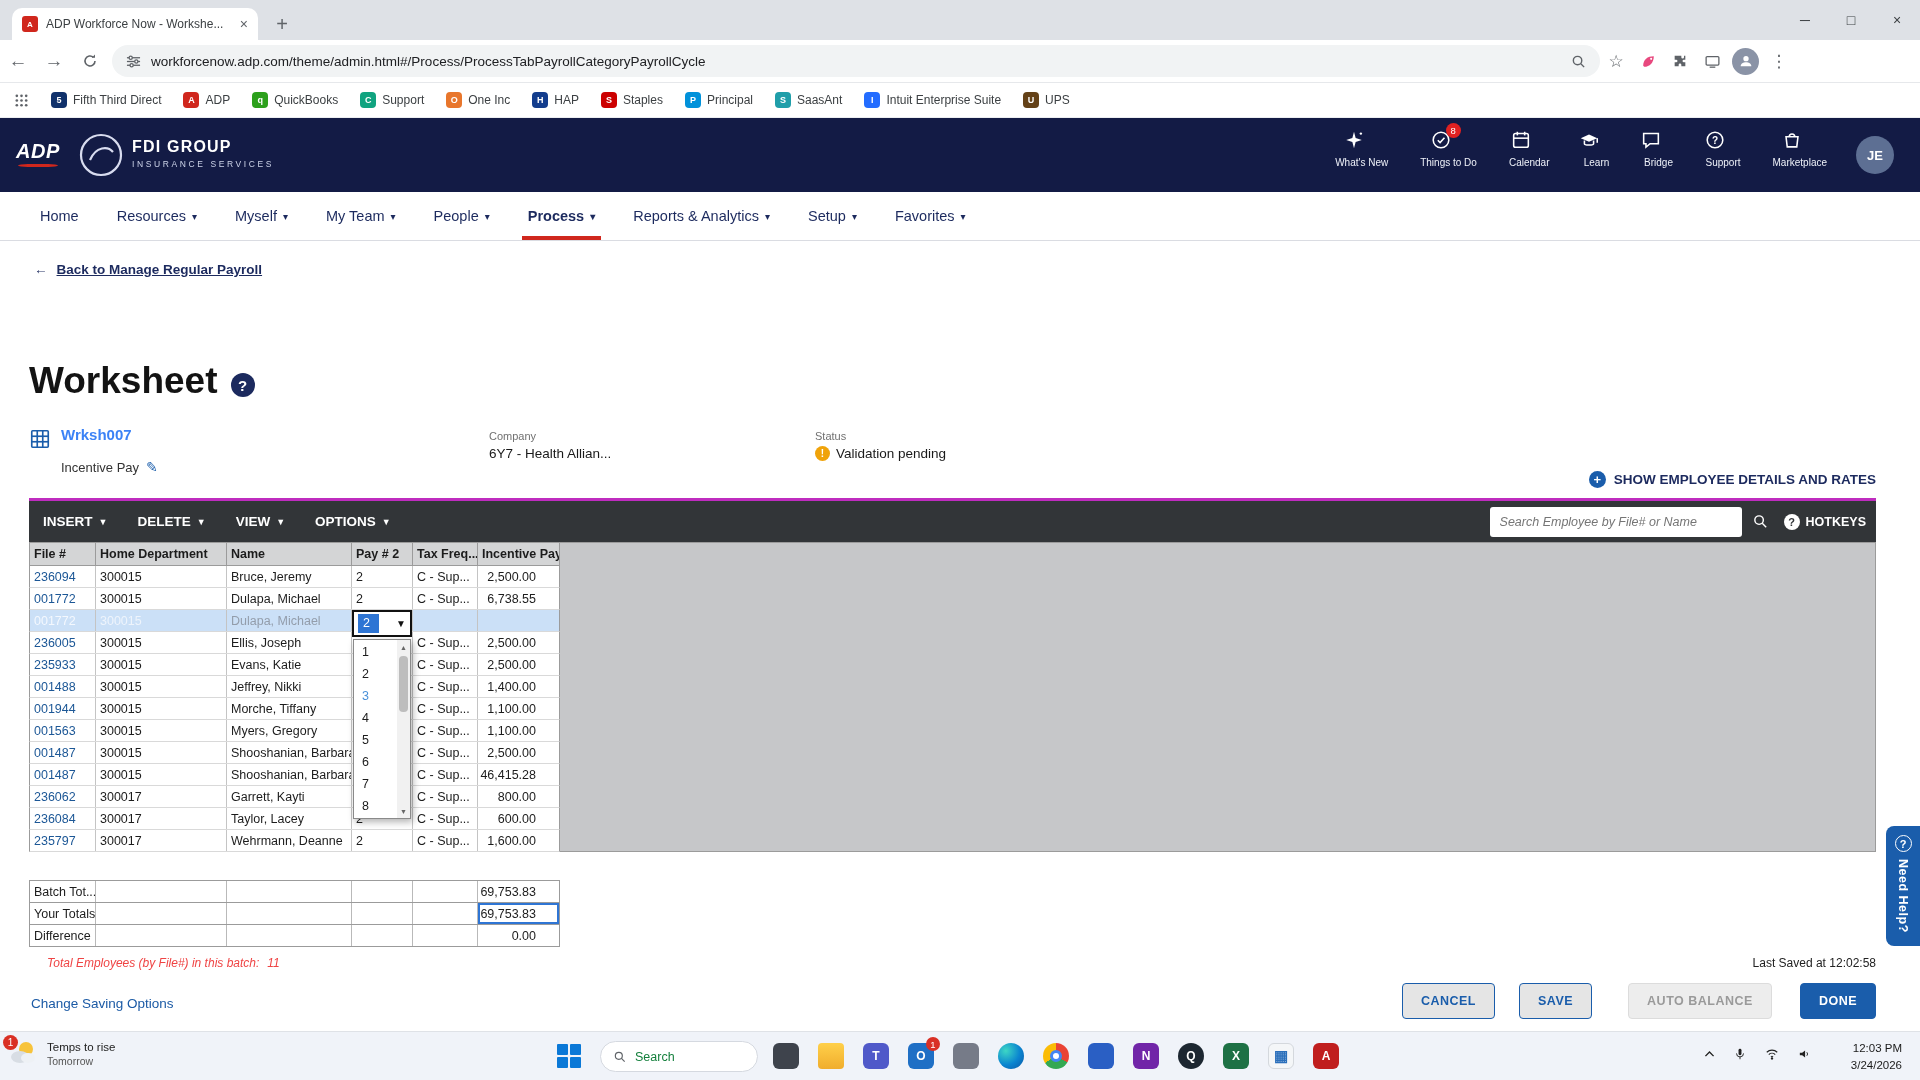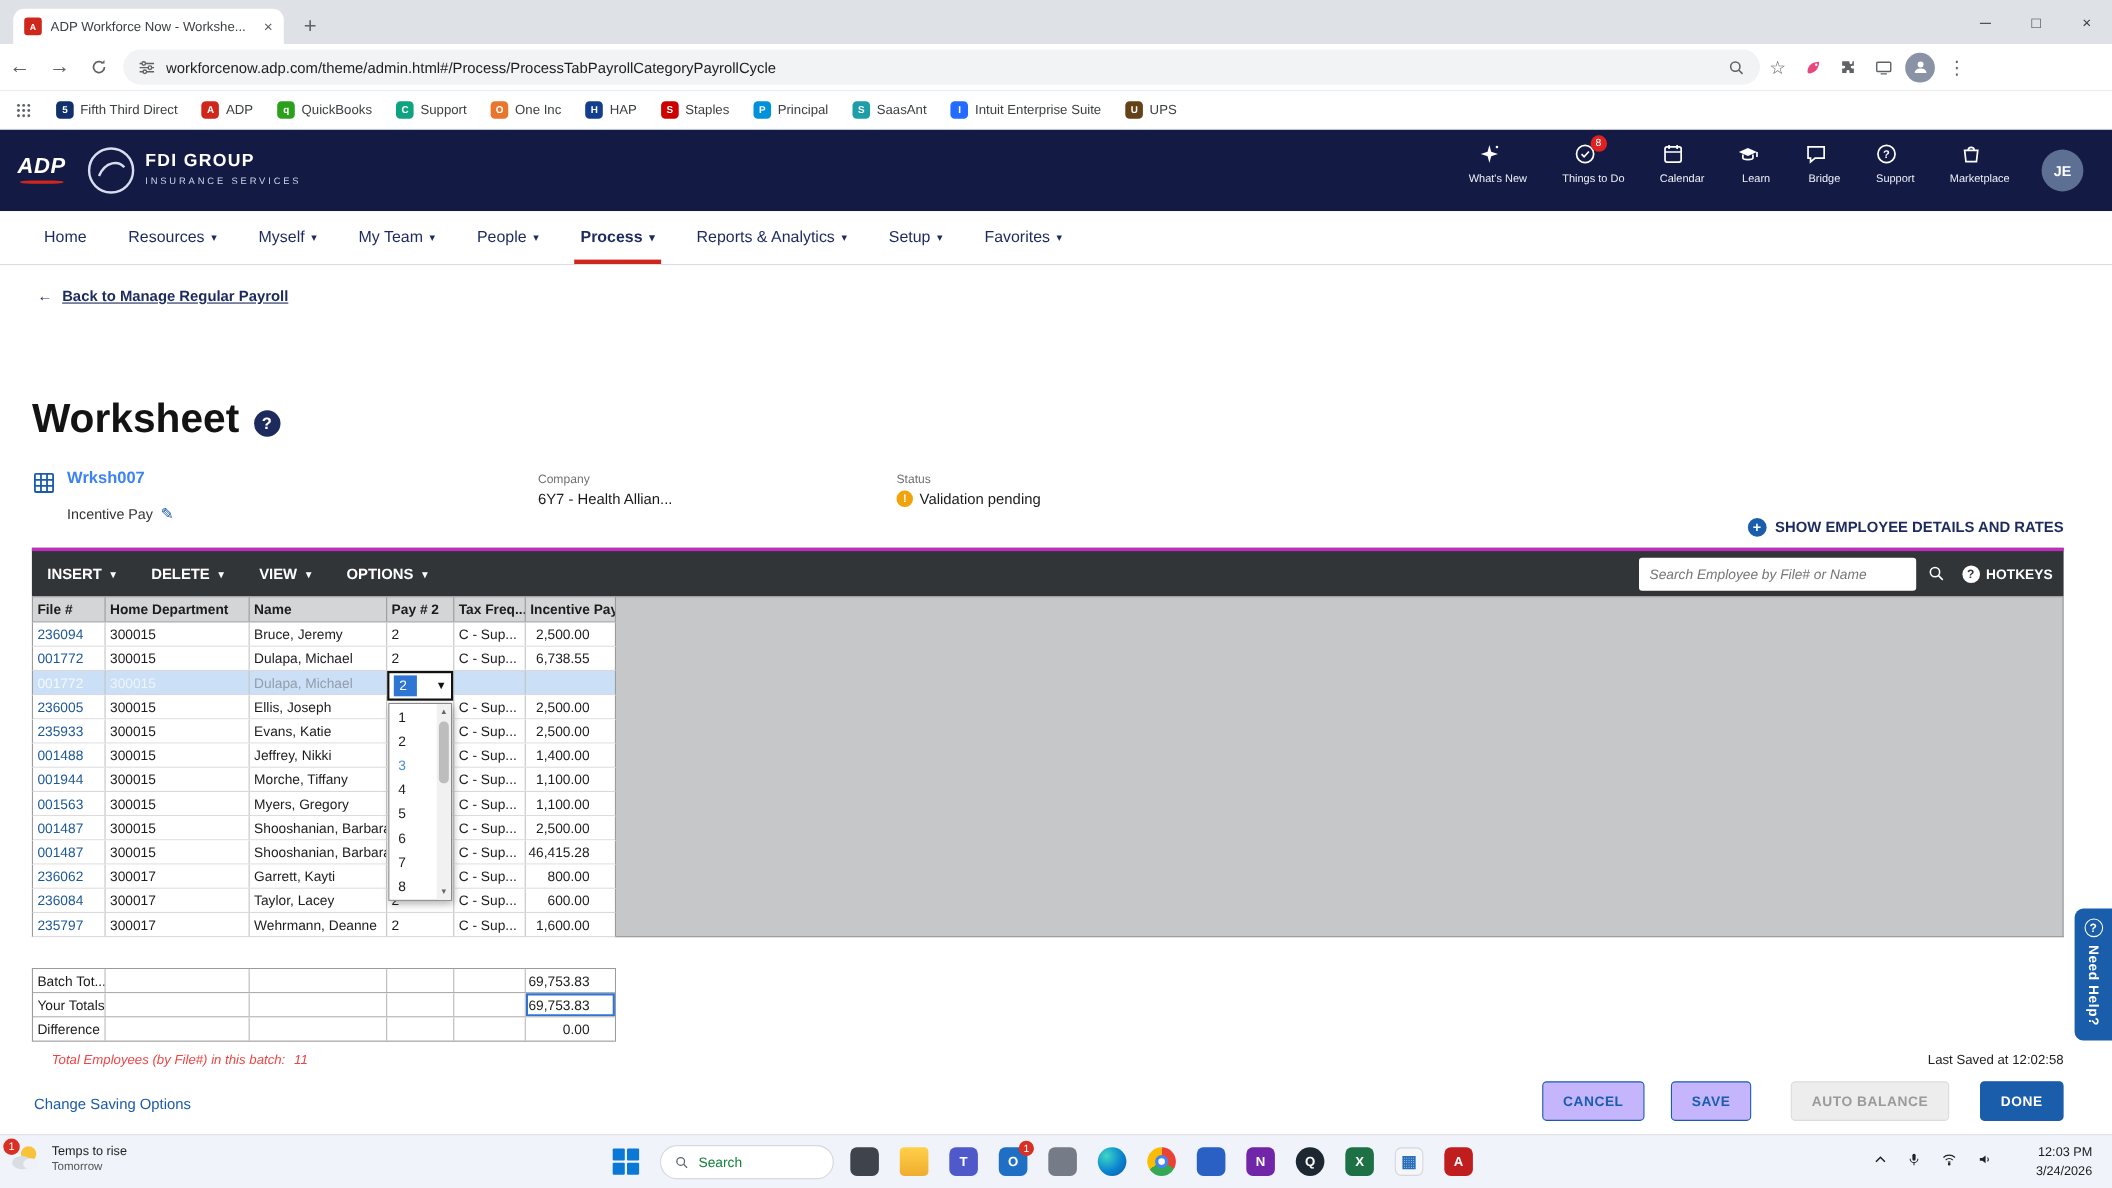--- a/index.html
+++ b/index.html
@@ -118,21 +118,21 @@
   .trow .gc { border-right:1px solid #b9b9b9; }
   .trow .c5 { border-right:none; }
   .hlcell { box-shadow:inset 0 0 0 2px #2e75d4; }
 
   
   .batchinfo { position:absolute; left:35px; top:956px; font-size:12px; font-style:italic; color:#ef4444; display:flex; gap:8px;margin-left:12px; }
   .lastsaved { position:absolute; right:44px; top:956px; font-size:12px; color:#222; }
   .changesaving { position:absolute; left:31px; top:996px; font-size:13.5px; color:#1b5aa5; }
   .btnrow { position:absolute; right:44px; top:983px; display:flex; gap:24px; align-items:center; }
   .btn { height:36px; border-radius:4px; font-size:12.5px; font-weight:bold; display:flex; align-items:center; justify-content:center; padding:0 18px; letter-spacing:.5px; white-space:nowrap; }
-  .btn.outline { background:#c4b5fd; border:1px solid #1a5dab; color:#1a5dab; }
+  .btn.outline { background:#e5e5e5; border:1px solid #1a5dab; color:#1a5dab; }
   .btn.disabled { background:#ededed; border:1px solid #dcdcdc; color:#9a9a9a; margin-left:12px; }
   .btn.primary { background:#1a5dab; border:1px solid #1a5dab; color:#fff; margin-left:4px; }
 
   
   .needhelp { position:absolute; right:0; top:826px; width:34px; height:120px; background:#1a5dab; border-radius:8px 0 0 8px; display:flex; flex-direction:column; align-items:center; padding-top:9px; gap:7px; color:#fff; z-index:20; }
   .nh-q { width:17px; height:17px; border-radius:50%; border:1.5px solid #fff; font-size:11px; font-weight:bold; display:flex; align-items:center; justify-content:center; flex:none; }
   .nh-text { writing-mode:vertical-rl; font-size:12.5px; font-weight:bold; letter-spacing:.5px; }
 
   
   .taskbar { position:absolute; left:0; right:0; bottom:0; height:49px; background:#f0f3f9; border-top:1px solid #dfe2e7; z-index:30; }

